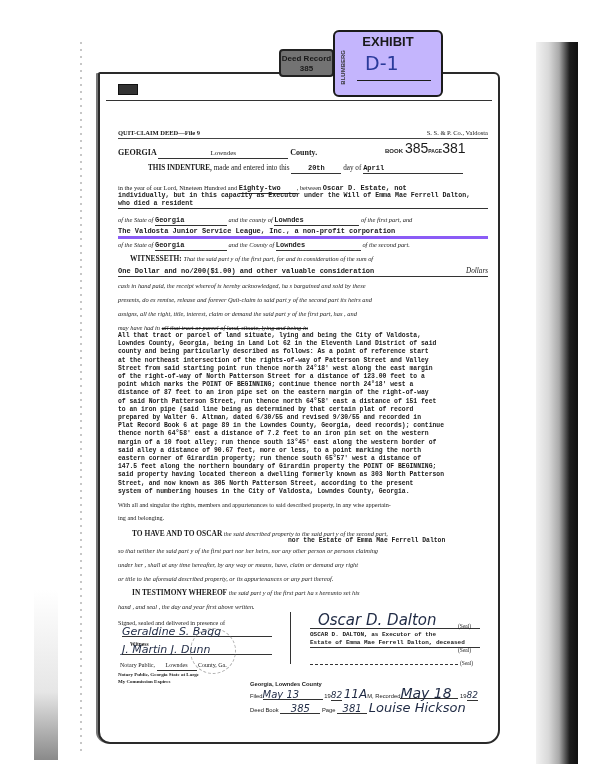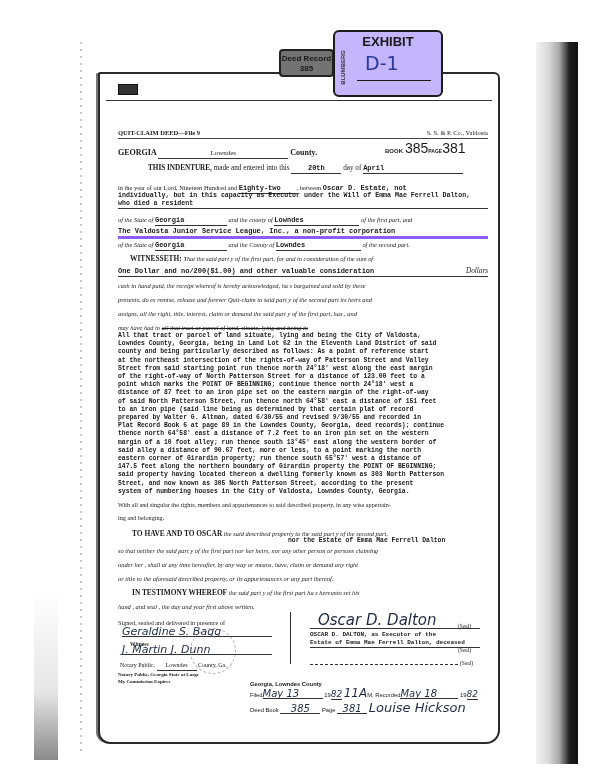--- a/index.html
+++ b/index.html
@@ -186,21 +186,21 @@
   <div class="row typed" style="top:510px;left:192px;font-size:6px;width:170px;border-bottom:1px solid #333;">Estate of Emma Mae Ferrell Dalton, deceased</div>
   <div class="row" style="top:518px;left:340px;font-size:5.5px;">(Seal)</div>
   <div class="row" style="top:536px;left:192px;width:148px;border-bottom:1px dashed #333;"></div>
   <div class="row" style="top:531px;left:342px;font-size:5.5px;">(Seal)</div>
 
   <div class="row book" style="top:552px;left:132px;font-size:5.8px;font-weight:bold;">Georgia, Lowndes County</div>
   <div class="row book" style="top:561px;left:132px;font-size:5.8px;">
     <span>Filed</span><span class="hand ul" style="font-size:10px;width:60px;">May 13</span>
     <span>19</span><span class="hand ul" style="font-size:9px;">82</span>
     <span class="hand" style="font-size:12px;">11A</span><span>M,</span>
-    <span>Recorded</span><span class="hand ul" style="font-size:10px;width:58px;">May 18</span>
+    <span>Recorded</span><span class="hand ul" style="font-size:14px;width:58px;">May 18</span>
     <span>19</span><span class="hand ul" style="font-size:9px;">82</span>
   </div>
   <div class="row book" style="top:575px;left:132px;font-size:5.8px;">
     <span>Deed Book</span>
     <span class="hand ul" style="font-size:10px;width:40px;text-align:center;">385</span>
     <span>Page</span>
     <span class="hand ul" style="font-size:10px;width:30px;text-align:center;">381</span>
     <span class="hand" style="font-size:13px;">Louise Hickson</span>
   </div>
 </div>

